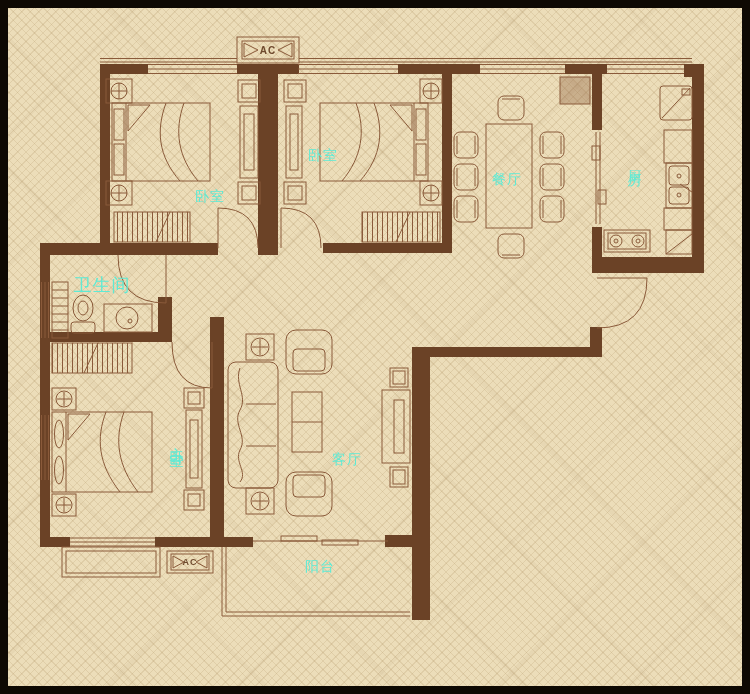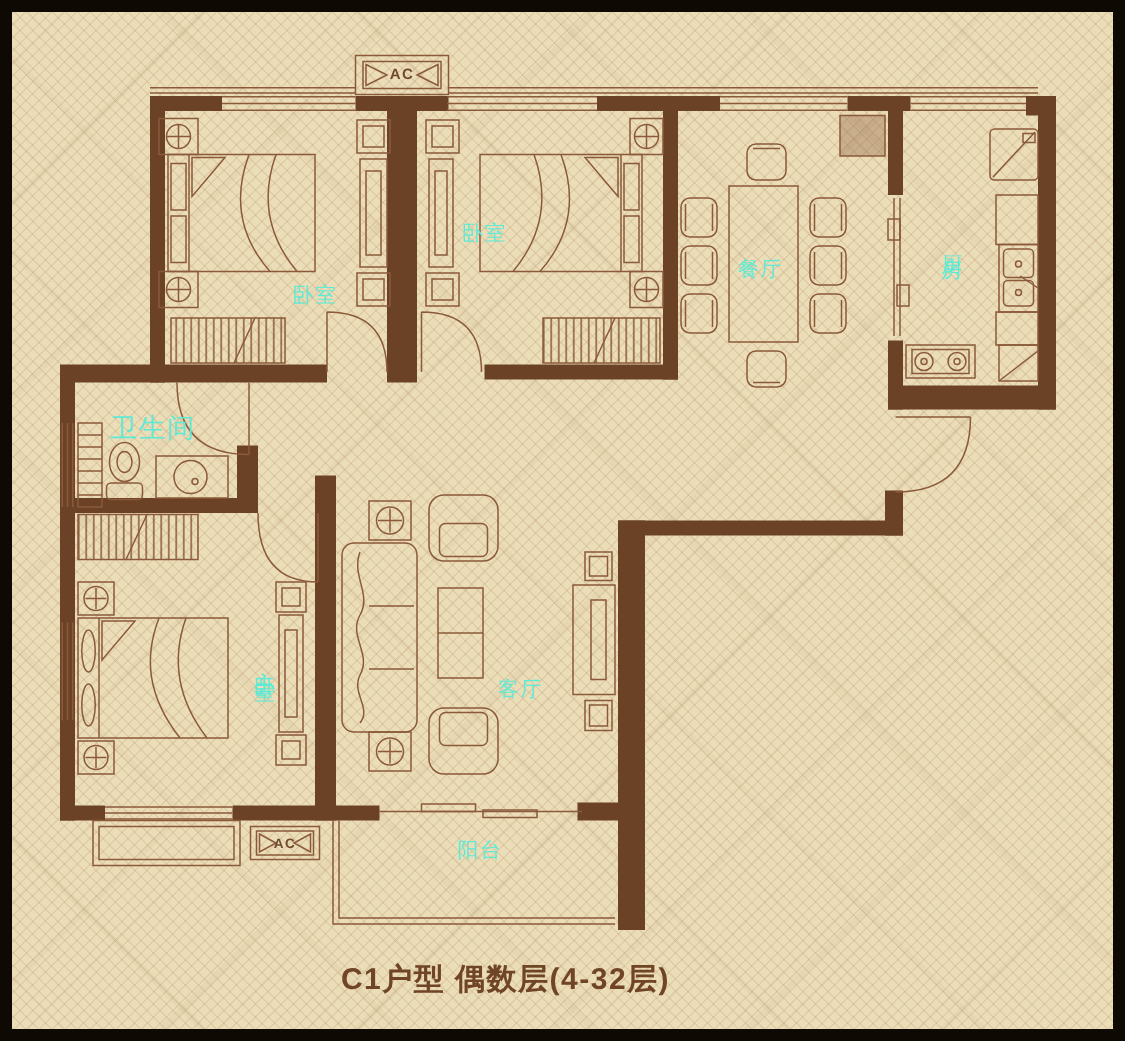--- a/index.html
+++ b/index.html
@@ -268,14 +268,13 @@
   <div class="lbl" style="left:507px;top:180px;">餐厅</div>
   <div class="lbl v" style="left:635px;top:161px;">厨房</div>
   <div class="lbl small" style="left:102px;top:285px;">卫生间</div>
   <div class="lbl v" style="left:177px;top:441px;">主卧室</div>
   <div class="lbl" style="left:347px;top:424px;margin-top:36px;">客厅</div>
   <div class="lbl" style="left:320px;top:567px;">阳台</div>
 
   <span class="ac" style="left:268px;top:50px;">AC</span>
   <span class="ac" style="left:190px;top:562px;font-size:9px;">AC</span>
 
-  <div class="caption" style="left:337px;top:653px;">C1户型 偶数层(4-32层)</div>
 </div>
 
 </body></html>

